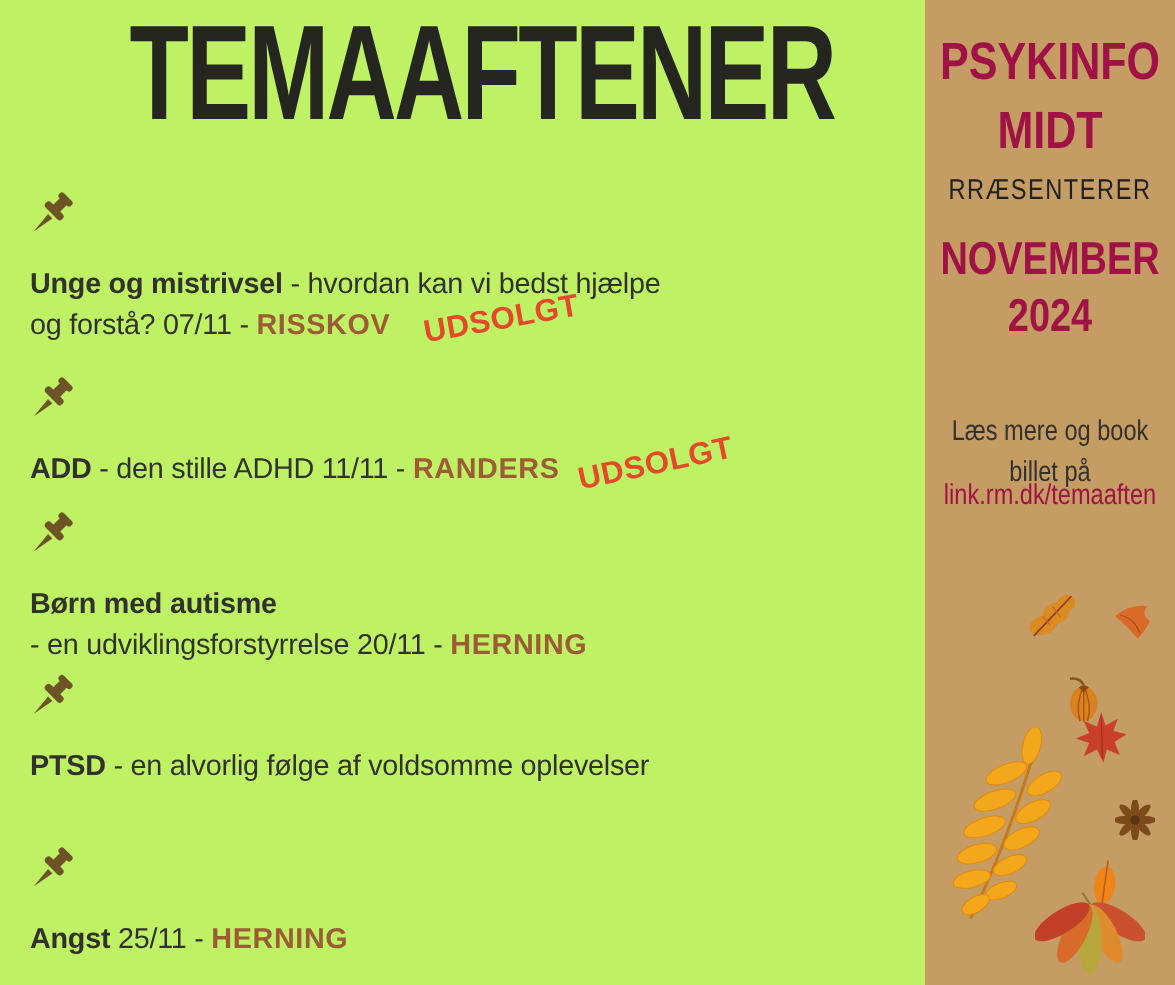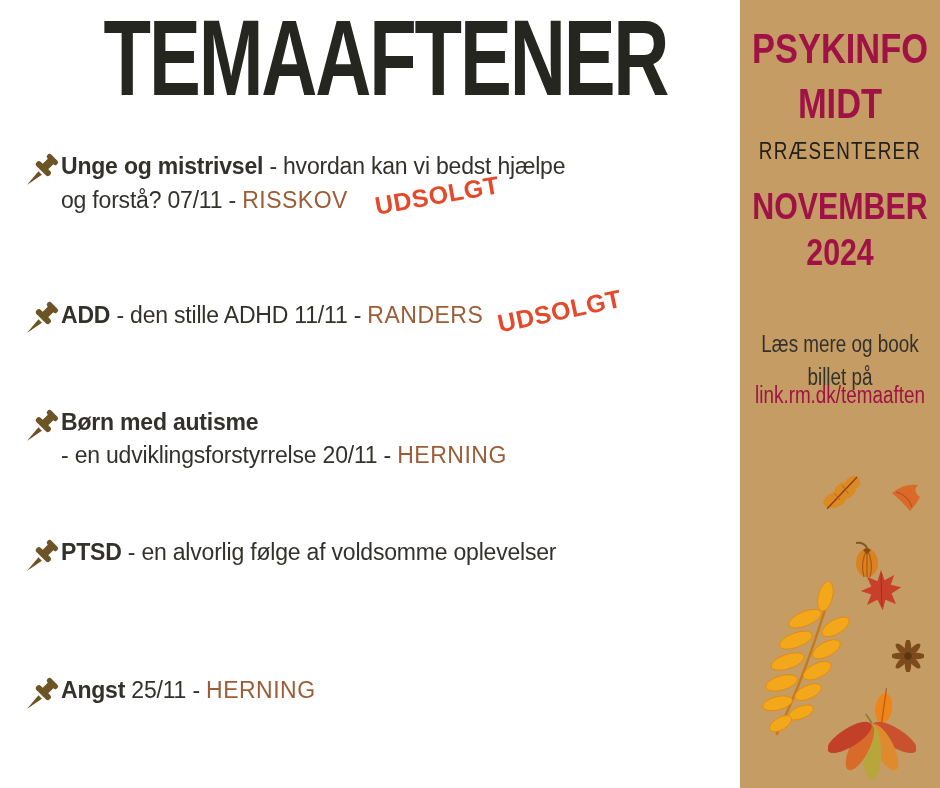--- a/index.html
+++ b/index.html
@@ -1,35 +1,35 @@
 <!DOCTYPE html>
 <html><head>
 <meta charset="utf-8">
 <style>
   html,body{margin:0;padding:0}
   body{
     width:940px;height:788px;position:relative;overflow:hidden;
     font-family:"Liberation Sans",sans-serif;background:#e9e6e0;
   }
   
-  .main{position:absolute;left:0;top:0;width:740px;height:788px;background:#ffffff}
+  .main{position:absolute;left:0;top:0;width:740px;height:788px;background:#bef264}
   .title{
     position:absolute;top:4px;left:0;width:740px;text-align:center;
     font-size:108px;font-weight:700;line-height:1.0;color:#262620;
     letter-spacing:-3px;transform:scaleX(0.72);transform-origin:50% 0;
     white-space:nowrap;
   }
   .event{
-    position:absolute;left:24px;display:flex;
-    color:#32312b;font-size:23px;line-height:33px;letter-spacing:-0.2px;
+    position:absolute;left:24px;display:flex;gap:13px;
+    color:#32312b;font-size:23px;line-height:33px;letter-spacing:-0.2px;flex-direction:column;
   }
   .pin{flex:0 0 37px;padding-top:1px}
   .etext{max-width:620px}
   .b{font-weight:700}
-  .city{font-weight:400;color:#9c5c35;letter-spacing:0.5px}
+  .city{font-weight:700;color:#9c5c35;letter-spacing:0.5px}
   .soldout{
     display:inline-block;font-weight:700;color:#e5492c;font-size:25px;
     letter-spacing:0.5px;transform:rotate(-10deg) translateY(7px);
     transform-origin:left center;margin-left:26px;white-space:nowrap;
   }
   .e2 .soldout{margin-left:13px;transform:rotate(-12deg) translateY(10px)}
   
   .sidebar{
     position:absolute;left:740px;top:0;width:220px;height:788px;
     background:#c49c64;overflow:hidden;

